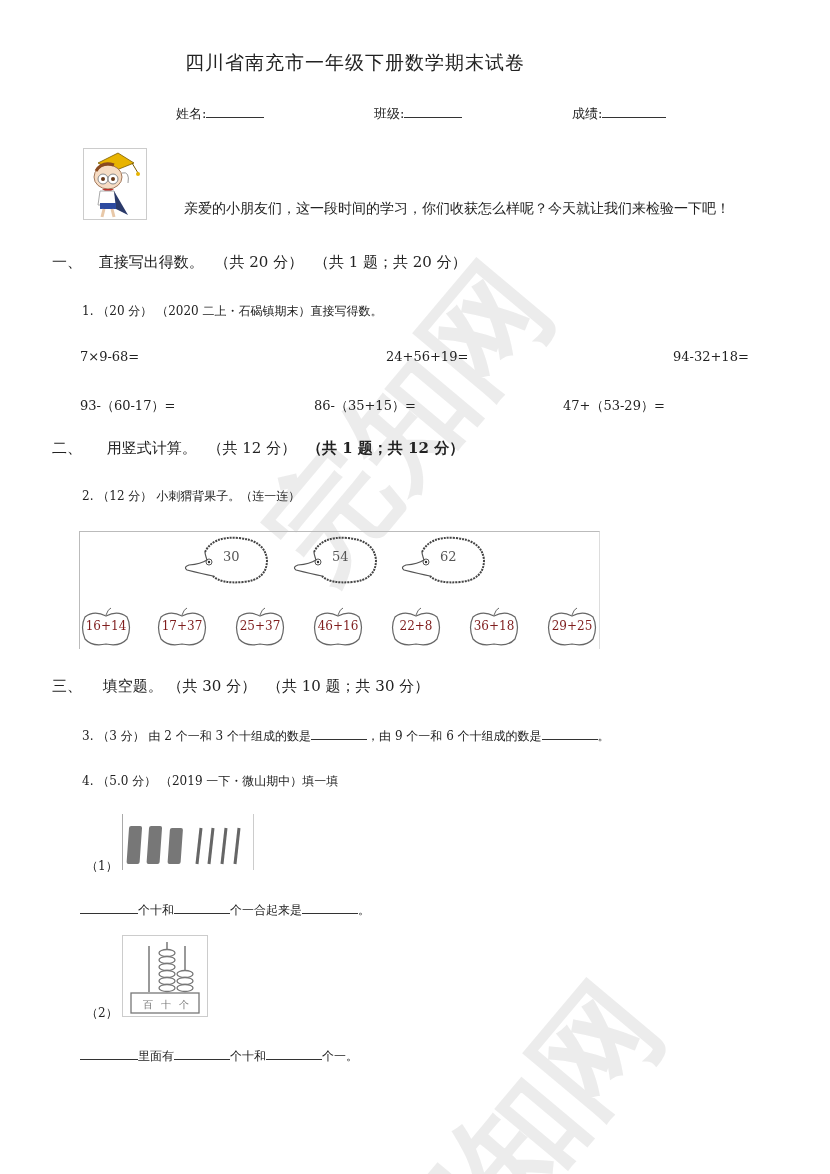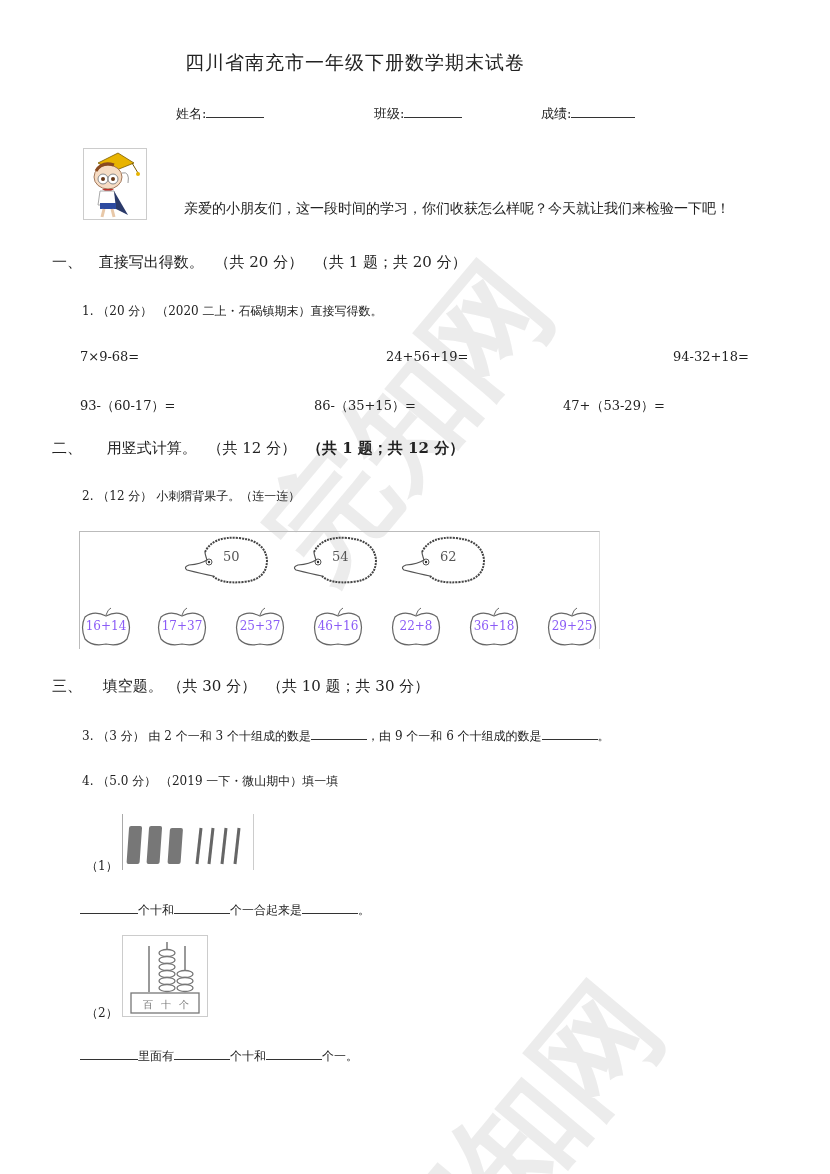--- a/index.html
+++ b/index.html
@@ -15,38 +15,38 @@
   .q { font-size:12px; }
   .expr { font-size:13px; }
   .watermark { pointer-events:none; color:rgba(200,200,200,0.35); font-size:120px; font-weight:bold;
                transform:rotate(-50deg); transform-origin:center; }
   .hedgehog-box { left:79px; top:531px; width:519px; height:117px; border-top:1px solid #bbb; border-left:1px solid #bbb; border-right:1px solid #ddd; }
   .hh { position:absolute; width:95px; height:55px; }
   .hh svg { width:100%; height:100%; }
   .hh-num { position:absolute; left:40px; top:15px; font-size:13px; color:#555; }
   .apple { position:absolute; width:52px; height:40px; }
   .apple svg { width:100%; height:100%; }
-  .apple-label { position:absolute; left:0; top:12px; width:52px; text-align:center; font-size:12px; color:#8b5cf6; }
+  .apple-label { position:absolute; left:0; top:12px; width:52px; text-align:center; font-size:12px; color:#7f1d1d; }
   .img-box { border-left:1px solid #aaa; border-right:1px solid #ccc; }
 </style>
 </head>
 <body>
 
 <div class="abs watermark" style="left:230px;top:340px;">完知网</div>
 <div class="abs watermark" style="left:340px;top:1060px;">完知网</div>
 
 <div class="abs title">四川省南充市一年级下册数学期末试卷</div>
 
 <div class="abs field" style="left:176px;">
   <span>姓名:</span><span class="blank" style="width:58px;"></span>
 </div>
 <div class="abs field" style="left:374px;">
   <span>班级:</span><span class="blank" style="width:58px;"></span>
 </div>
-<div class="abs field" style="left:541px;text-align:right;">
+<div class="abs field" style="left:572px;text-align:right;">
   <span>成绩:</span><span class="blank" style="width:64px;"></span>
 </div>
 
 <div class="abs intro-img">
   <svg viewBox="0 0 62 70" width="62" height="70">
     <path d="M14 14 L34 4 L50 14 L30 22 Z" fill="#e8b400" stroke="#7a5a00" stroke-width="0.8"></path>
     <line x1="48" y1="14" x2="54" y2="24" stroke="#7a5a00"></line>
     <circle cx="54" cy="25" r="2" fill="#e8b400"></circle>
     <ellipse cx="24" cy="28" rx="14" ry="12" fill="#f6dcc4" stroke="#8a5a3a" stroke-width="0.8"></ellipse>
     <path d="M12 22 Q18 12 30 16" stroke="#8a4a20" stroke-width="3" fill="none"></path>
@@ -90,21 +90,21 @@
 
 <div class="abs hedgehog-box">
 
   <div class="hh" style="left:103px;top:2px;">
     <svg viewBox="0 0 95 55">
       <path d="M22 18 Q30 2 55 4 Q82 6 84 26 Q84 46 60 48 Q38 50 30 42" fill="none" stroke="#444" stroke-width="2" stroke-dasharray="2 1"></path>
       <path d="M30 42 Q20 40 4 36 Q0 33 6 31 Q18 30 24 26 Q22 20 22 18" fill="none" stroke="#555" stroke-width="1.2"></path>
       <circle cx="26" cy="28" r="3" fill="none" stroke="#555"></circle>
         <circle cx="26" cy="28" r="1.2" fill="#333"></circle>
     </svg>
-    <span class="hh-num">50</span>
+    <span class="hh-num">30</span>
   </div>
   <div class="hh" style="left:212px;top:2px;">
     <svg viewBox="0 0 95 55">
       <path d="M22 18 Q30 2 55 4 Q82 6 84 26 Q84 46 60 48 Q38 50 30 42" fill="none" stroke="#444" stroke-width="2" stroke-dasharray="2 1"></path>
       <path d="M30 42 Q20 40 4 36 Q0 33 6 31 Q18 30 24 26 Q22 20 22 18" fill="none" stroke="#555" stroke-width="1.2"></path>
       <circle cx="26" cy="28" r="3" fill="none" stroke="#555"></circle>
         <circle cx="26" cy="28" r="1.2" fill="#333"></circle>
     </svg>
     <span class="hh-num">54</span>
   </div>

